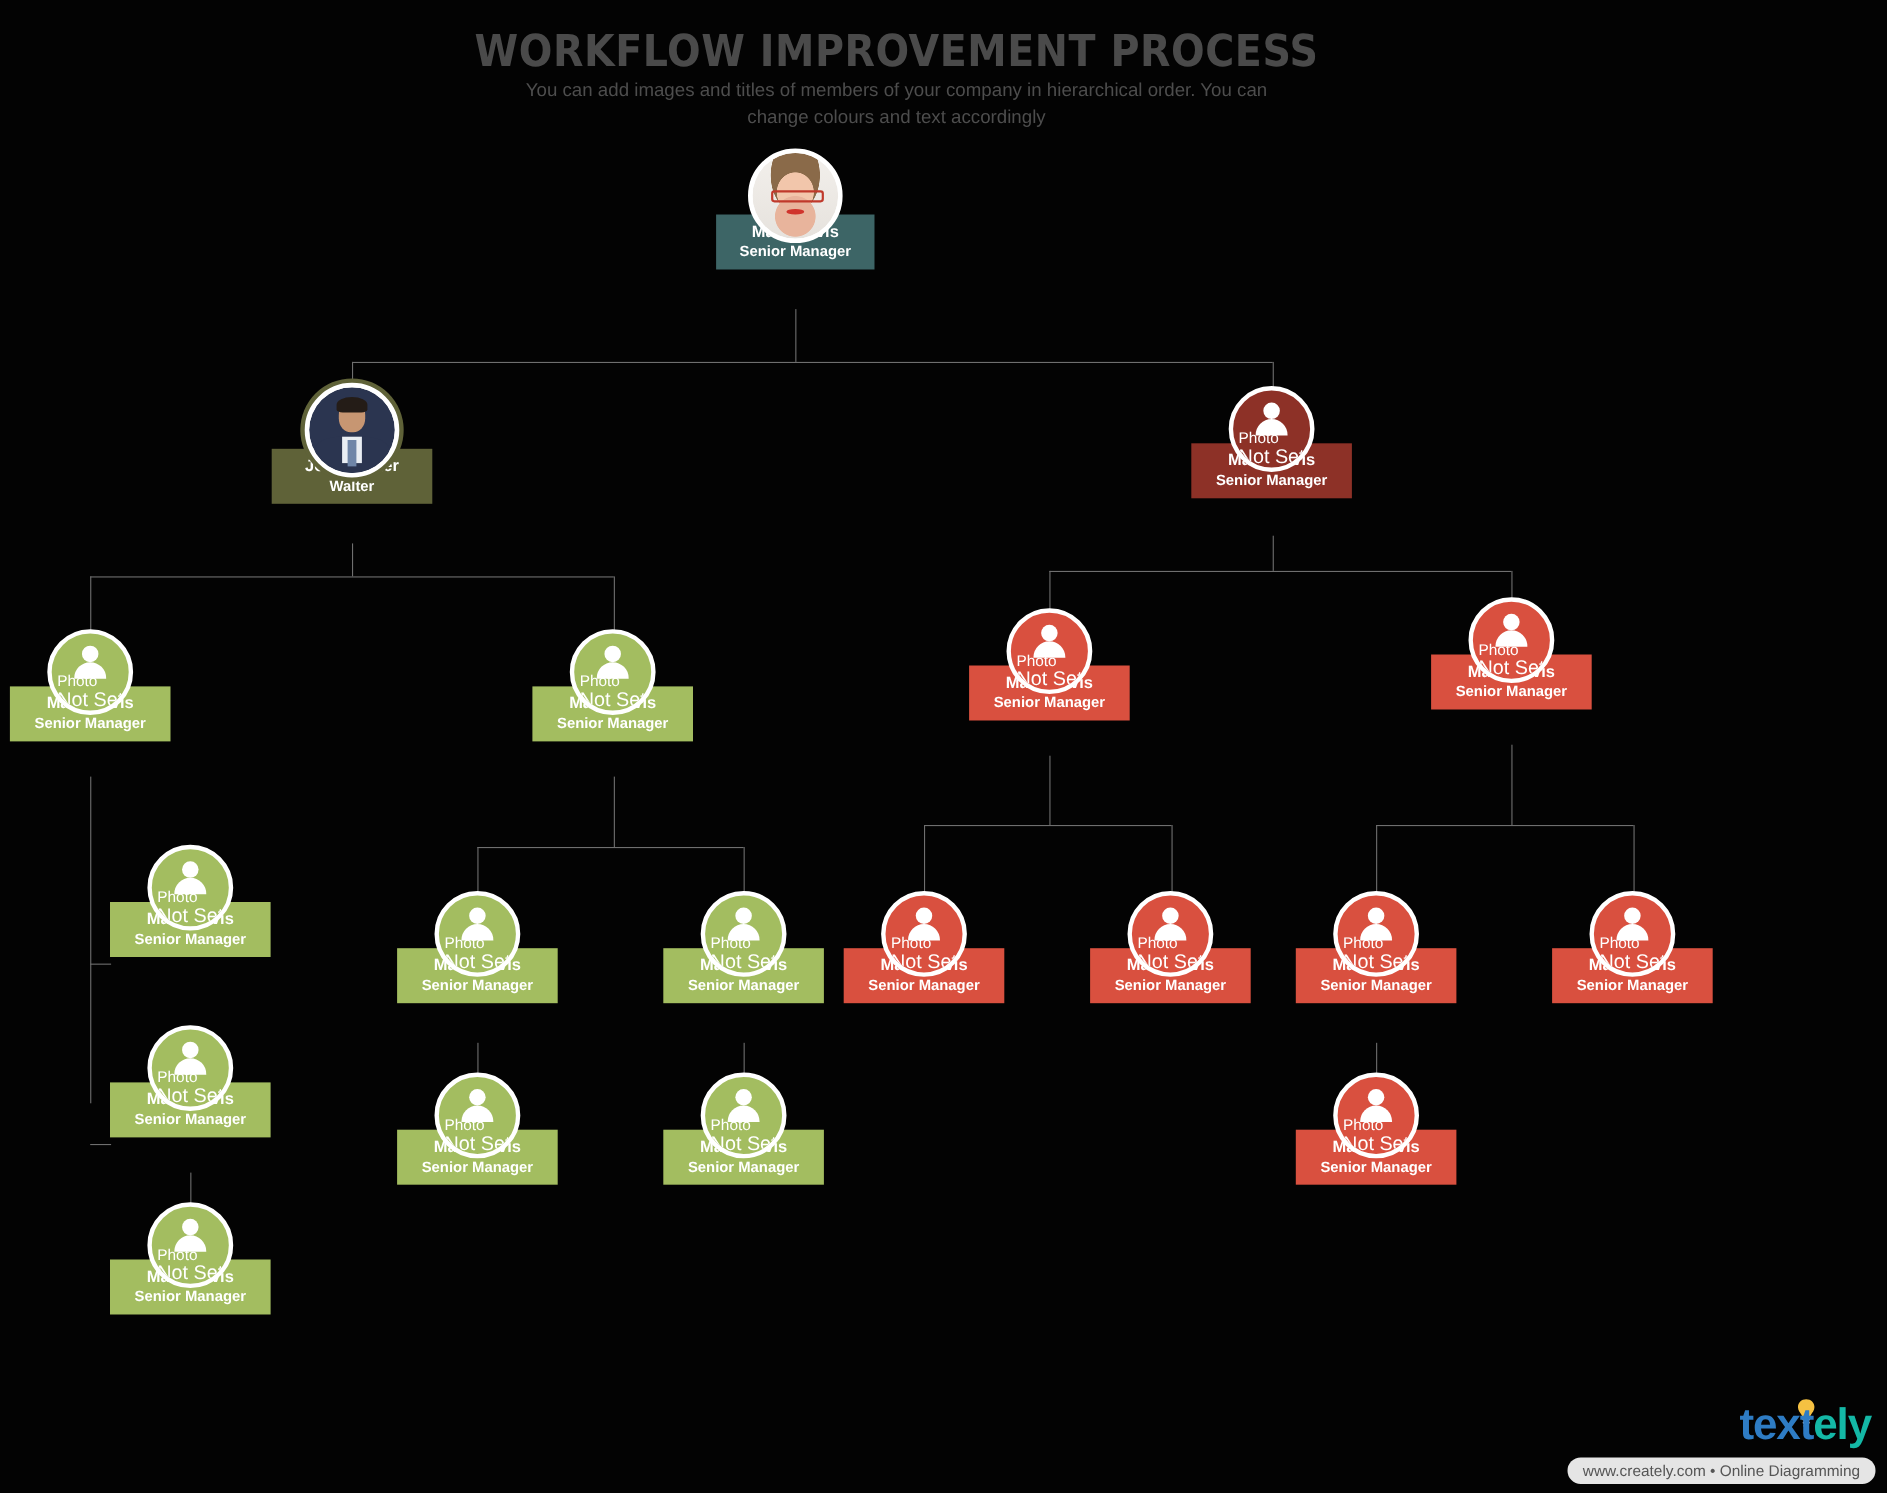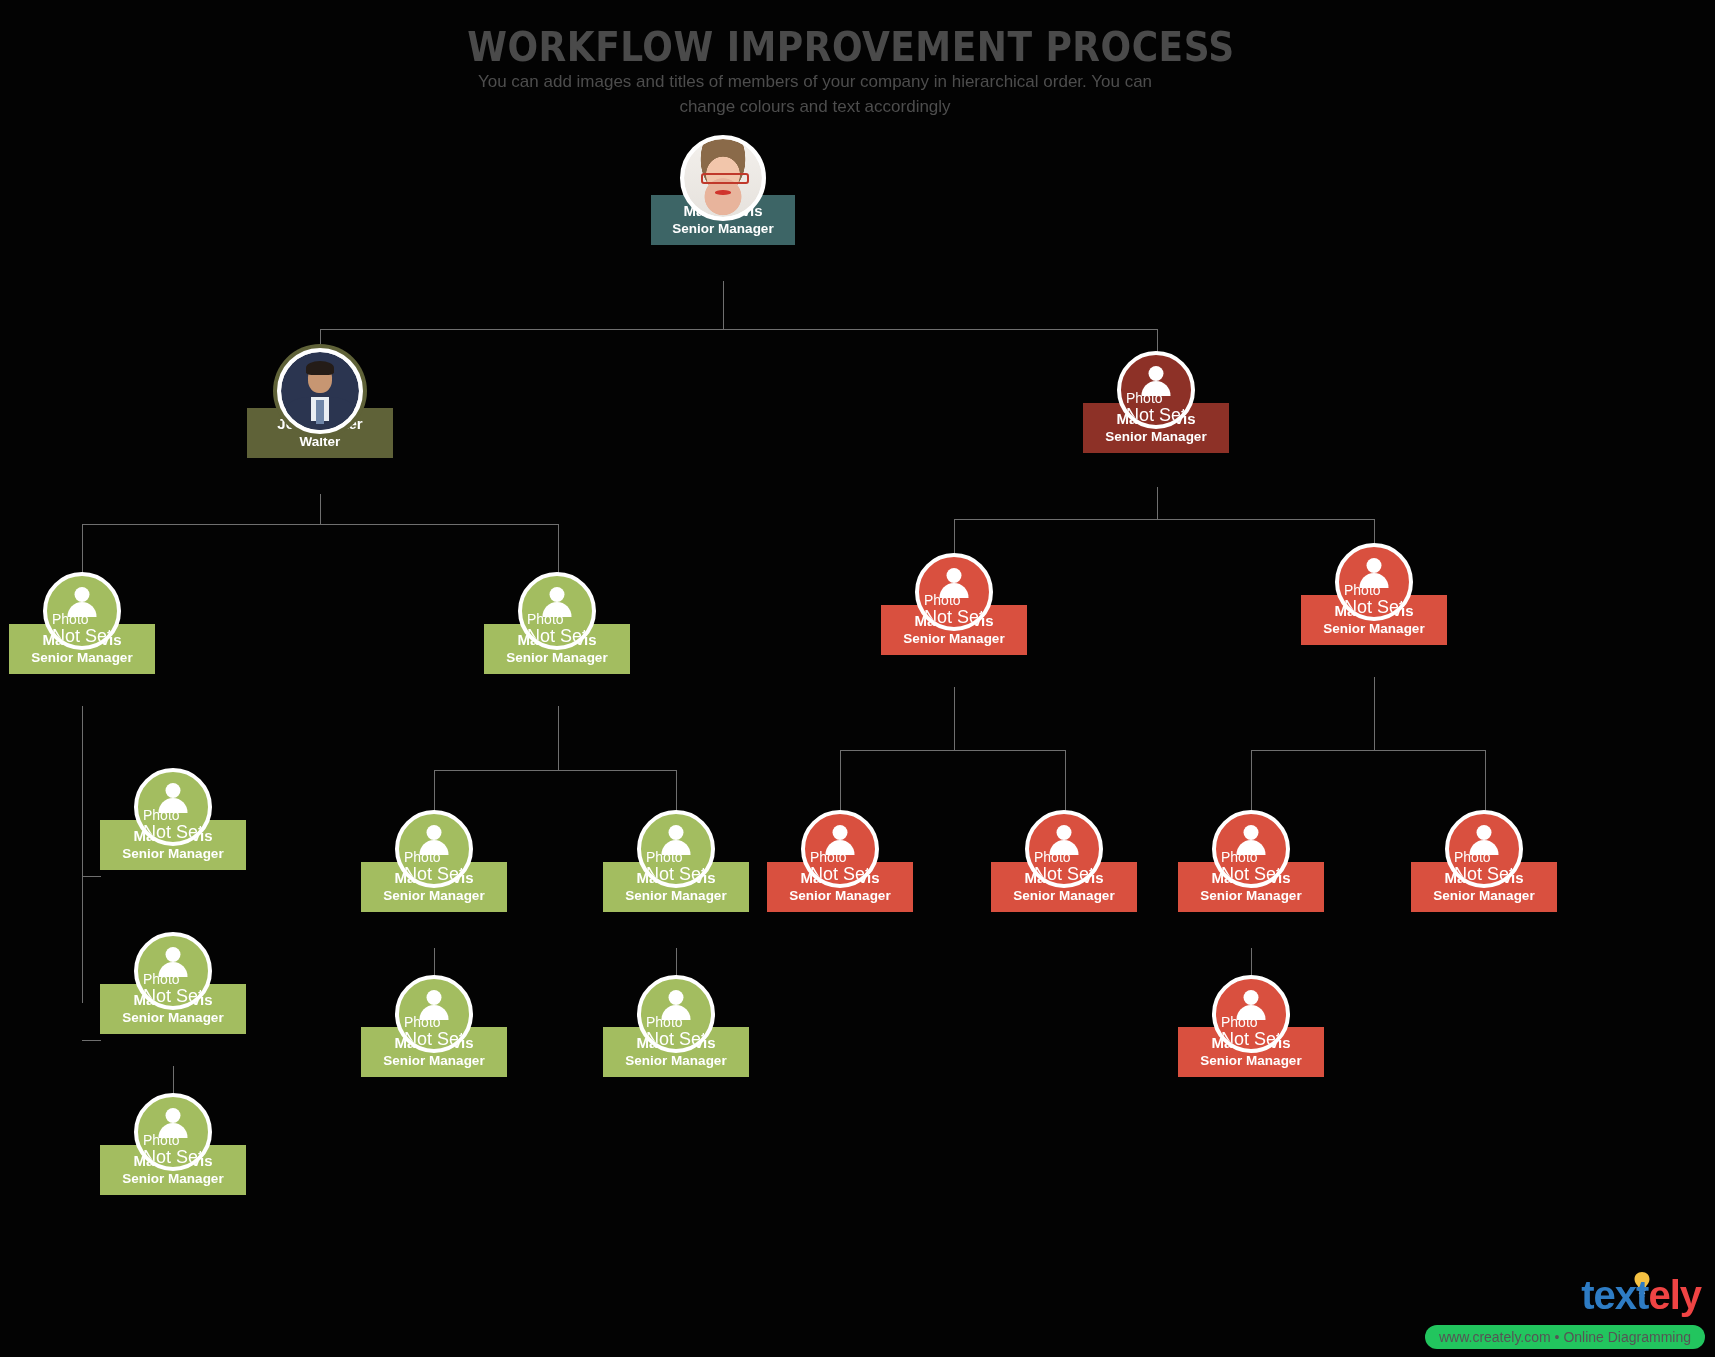--- a/index.html
+++ b/index.html
@@ -10,21 +10,20 @@
     background:#030303;
   }
   #stage{position:absolute;left:0;top:0;width:1715px;height:1357px;}
 
   
   .title{
     position:absolute;left:0;top:24px;width:1630px;text-align:center;
     font-size:40px;font-weight:bold;letter-spacing:.5px;color:#4a4a4a;
     font-family:"DejaVu Sans Condensed","Liberation Sans",sans-serif;
     text-transform:uppercase;
-    margin-left:36px;
   }
   .subtitle{
     position:absolute;left:455px;top:70px;width:720px;text-align:center;
     font-size:17px;color:#4d4d4d;line-height:1.45;
   }
 
   
   .ln{position:absolute;background:#6f6f6f;}
   .ln.h{height:1px;}
   .ln.v{width:1px;}
@@ -61,24 +60,24 @@
     border-radius:15px 15px 0 0;
   }
   .photo-img{position:absolute;left:0;top:0;width:100%;height:100%;border-radius:50%;}
 
   
   .brand{position:absolute;right:10px;bottom:8px;width:300px;height:74px;}
   .brandname{
     position:absolute;right:4px;top:0;font-size:40px;font-weight:bold;
     letter-spacing:-1px;line-height:1;color:#2e7cc4;
   }
-  .brandname .ly{color:#ef4444;}
+  .brandname .ly{color:#14b8a6;}
   .brandurl{
     position:absolute;right:0;bottom:0;
-    background:#22c55e;border-radius:14px;padding:4px 14px;
+    background:#e5e5e5;border-radius:14px;padding:4px 14px;
     font-size:14px;color:#555;white-space:nowrap;
   }
   .bulb{
     position:absolute;right:52px;top:-4px;width:22px;height:27px;
   }
 </style>
 </head>
 <body>
 
 <div id="stage">

